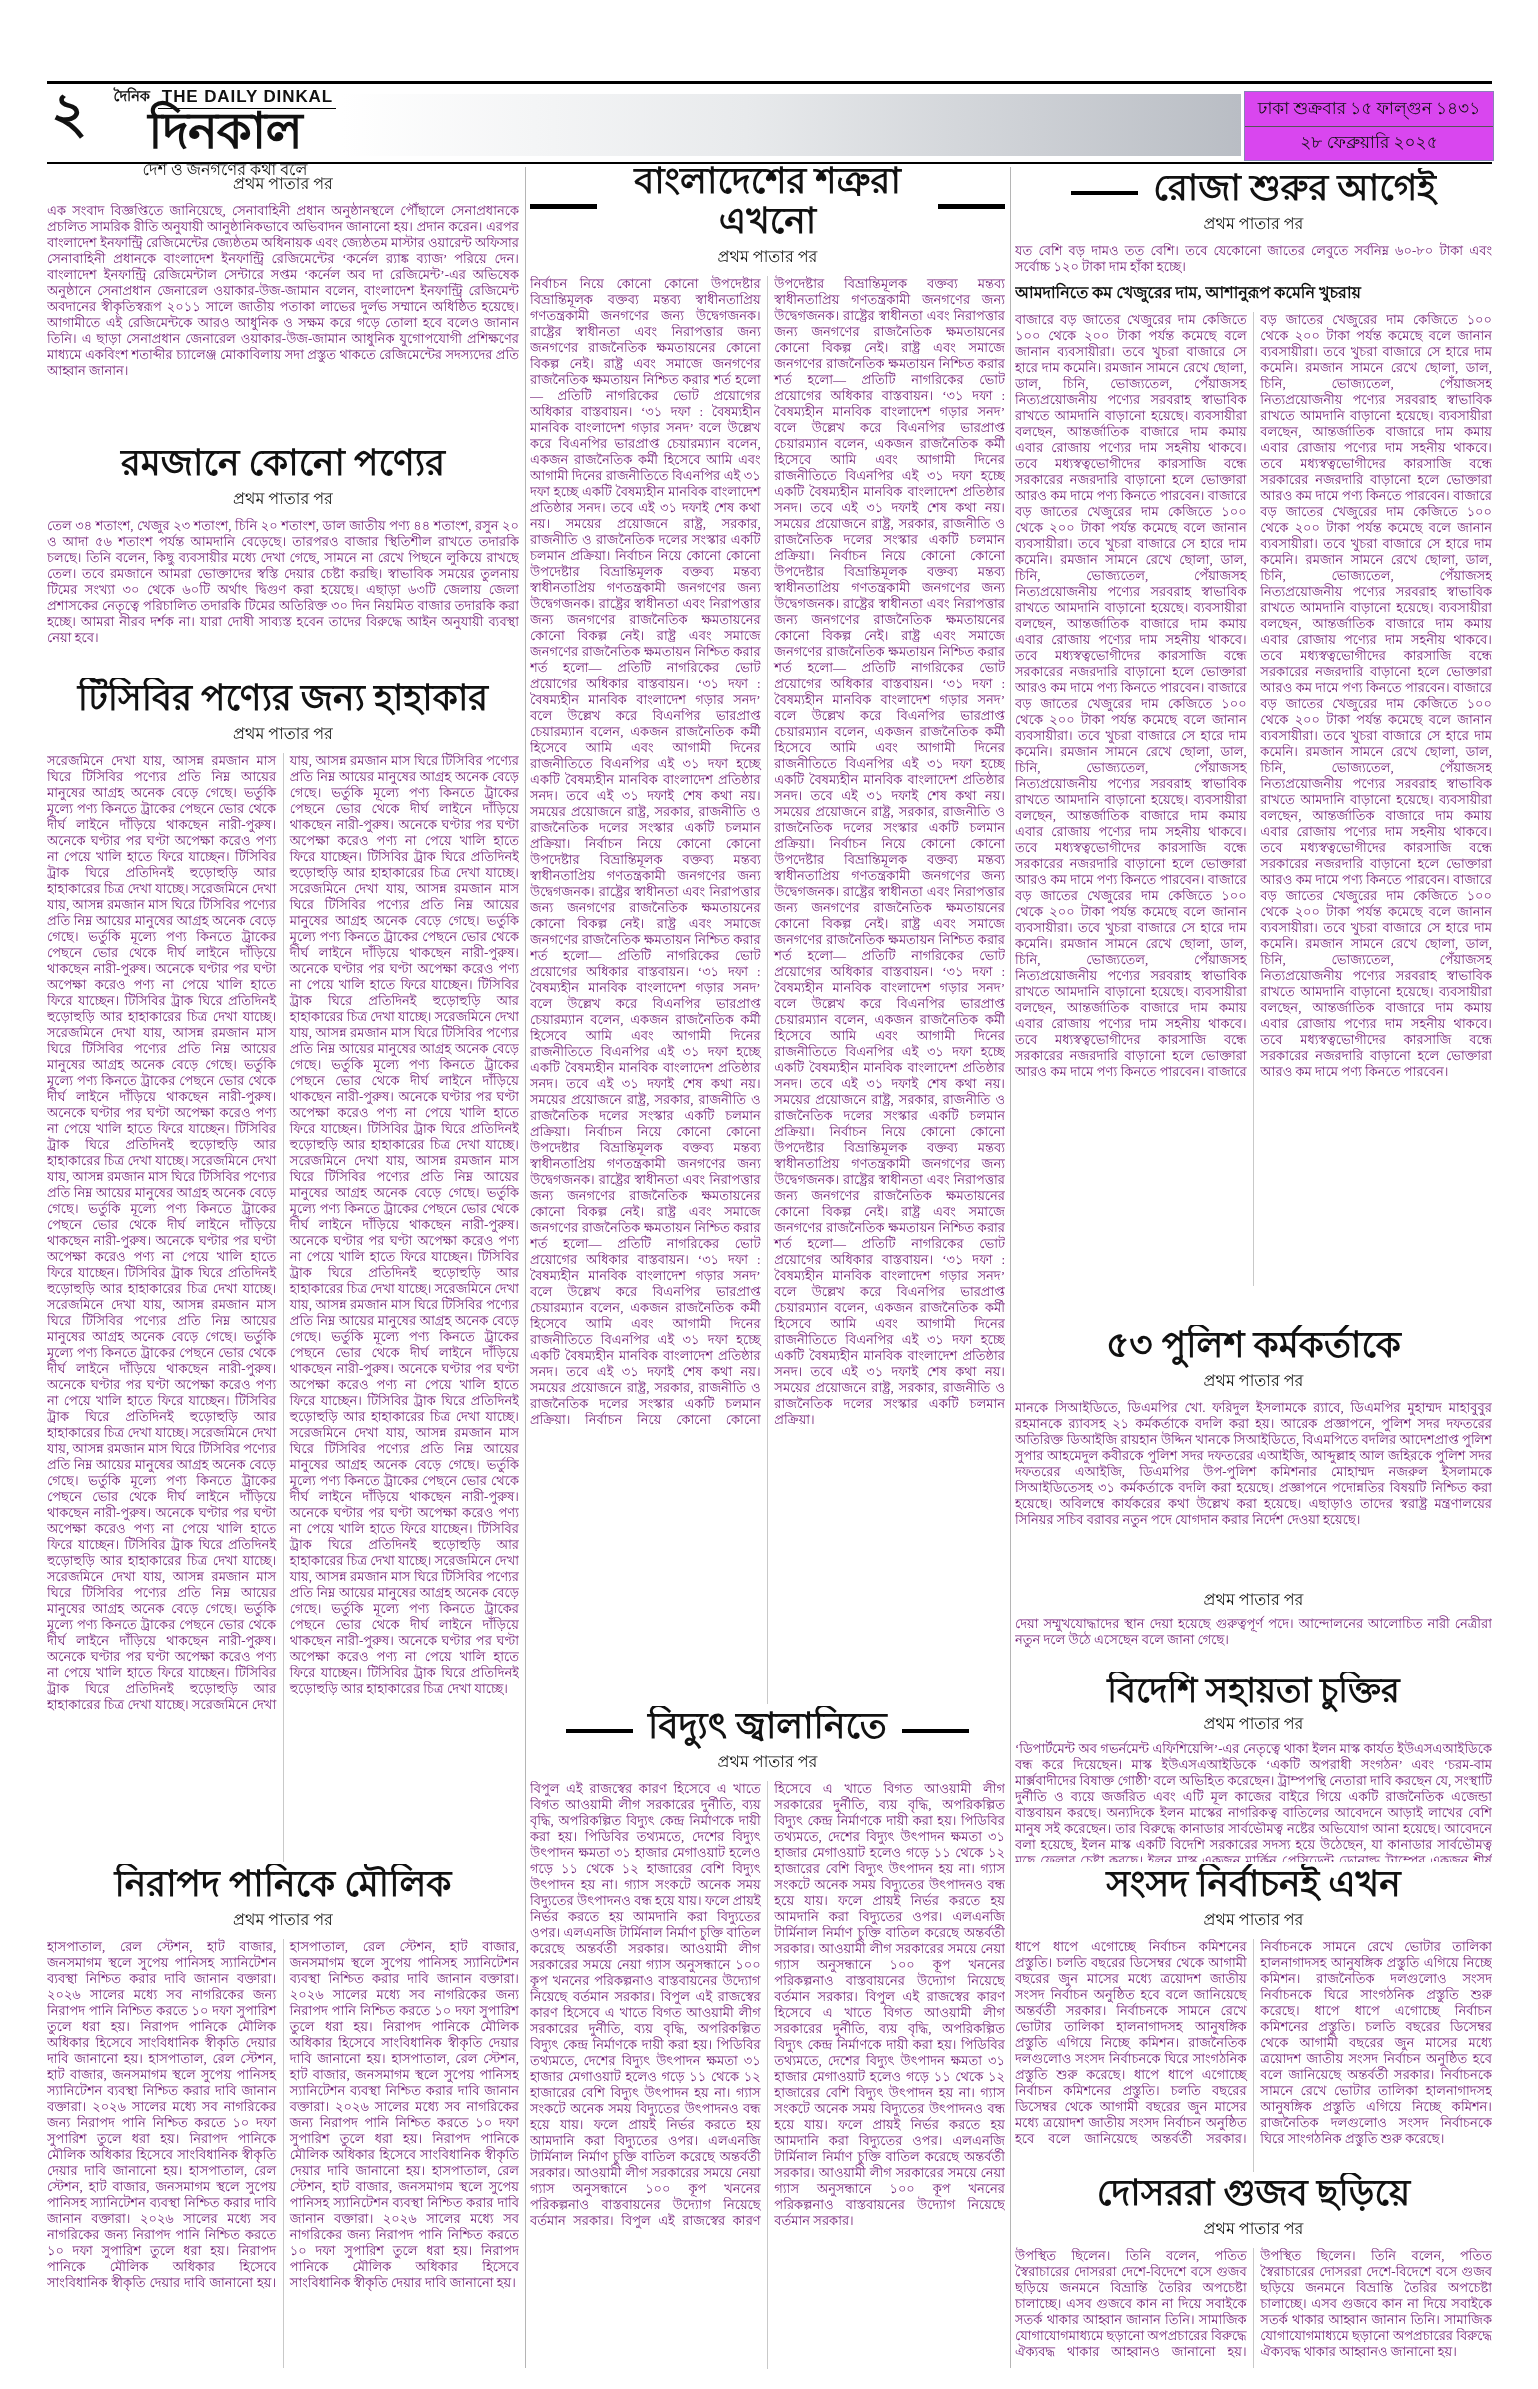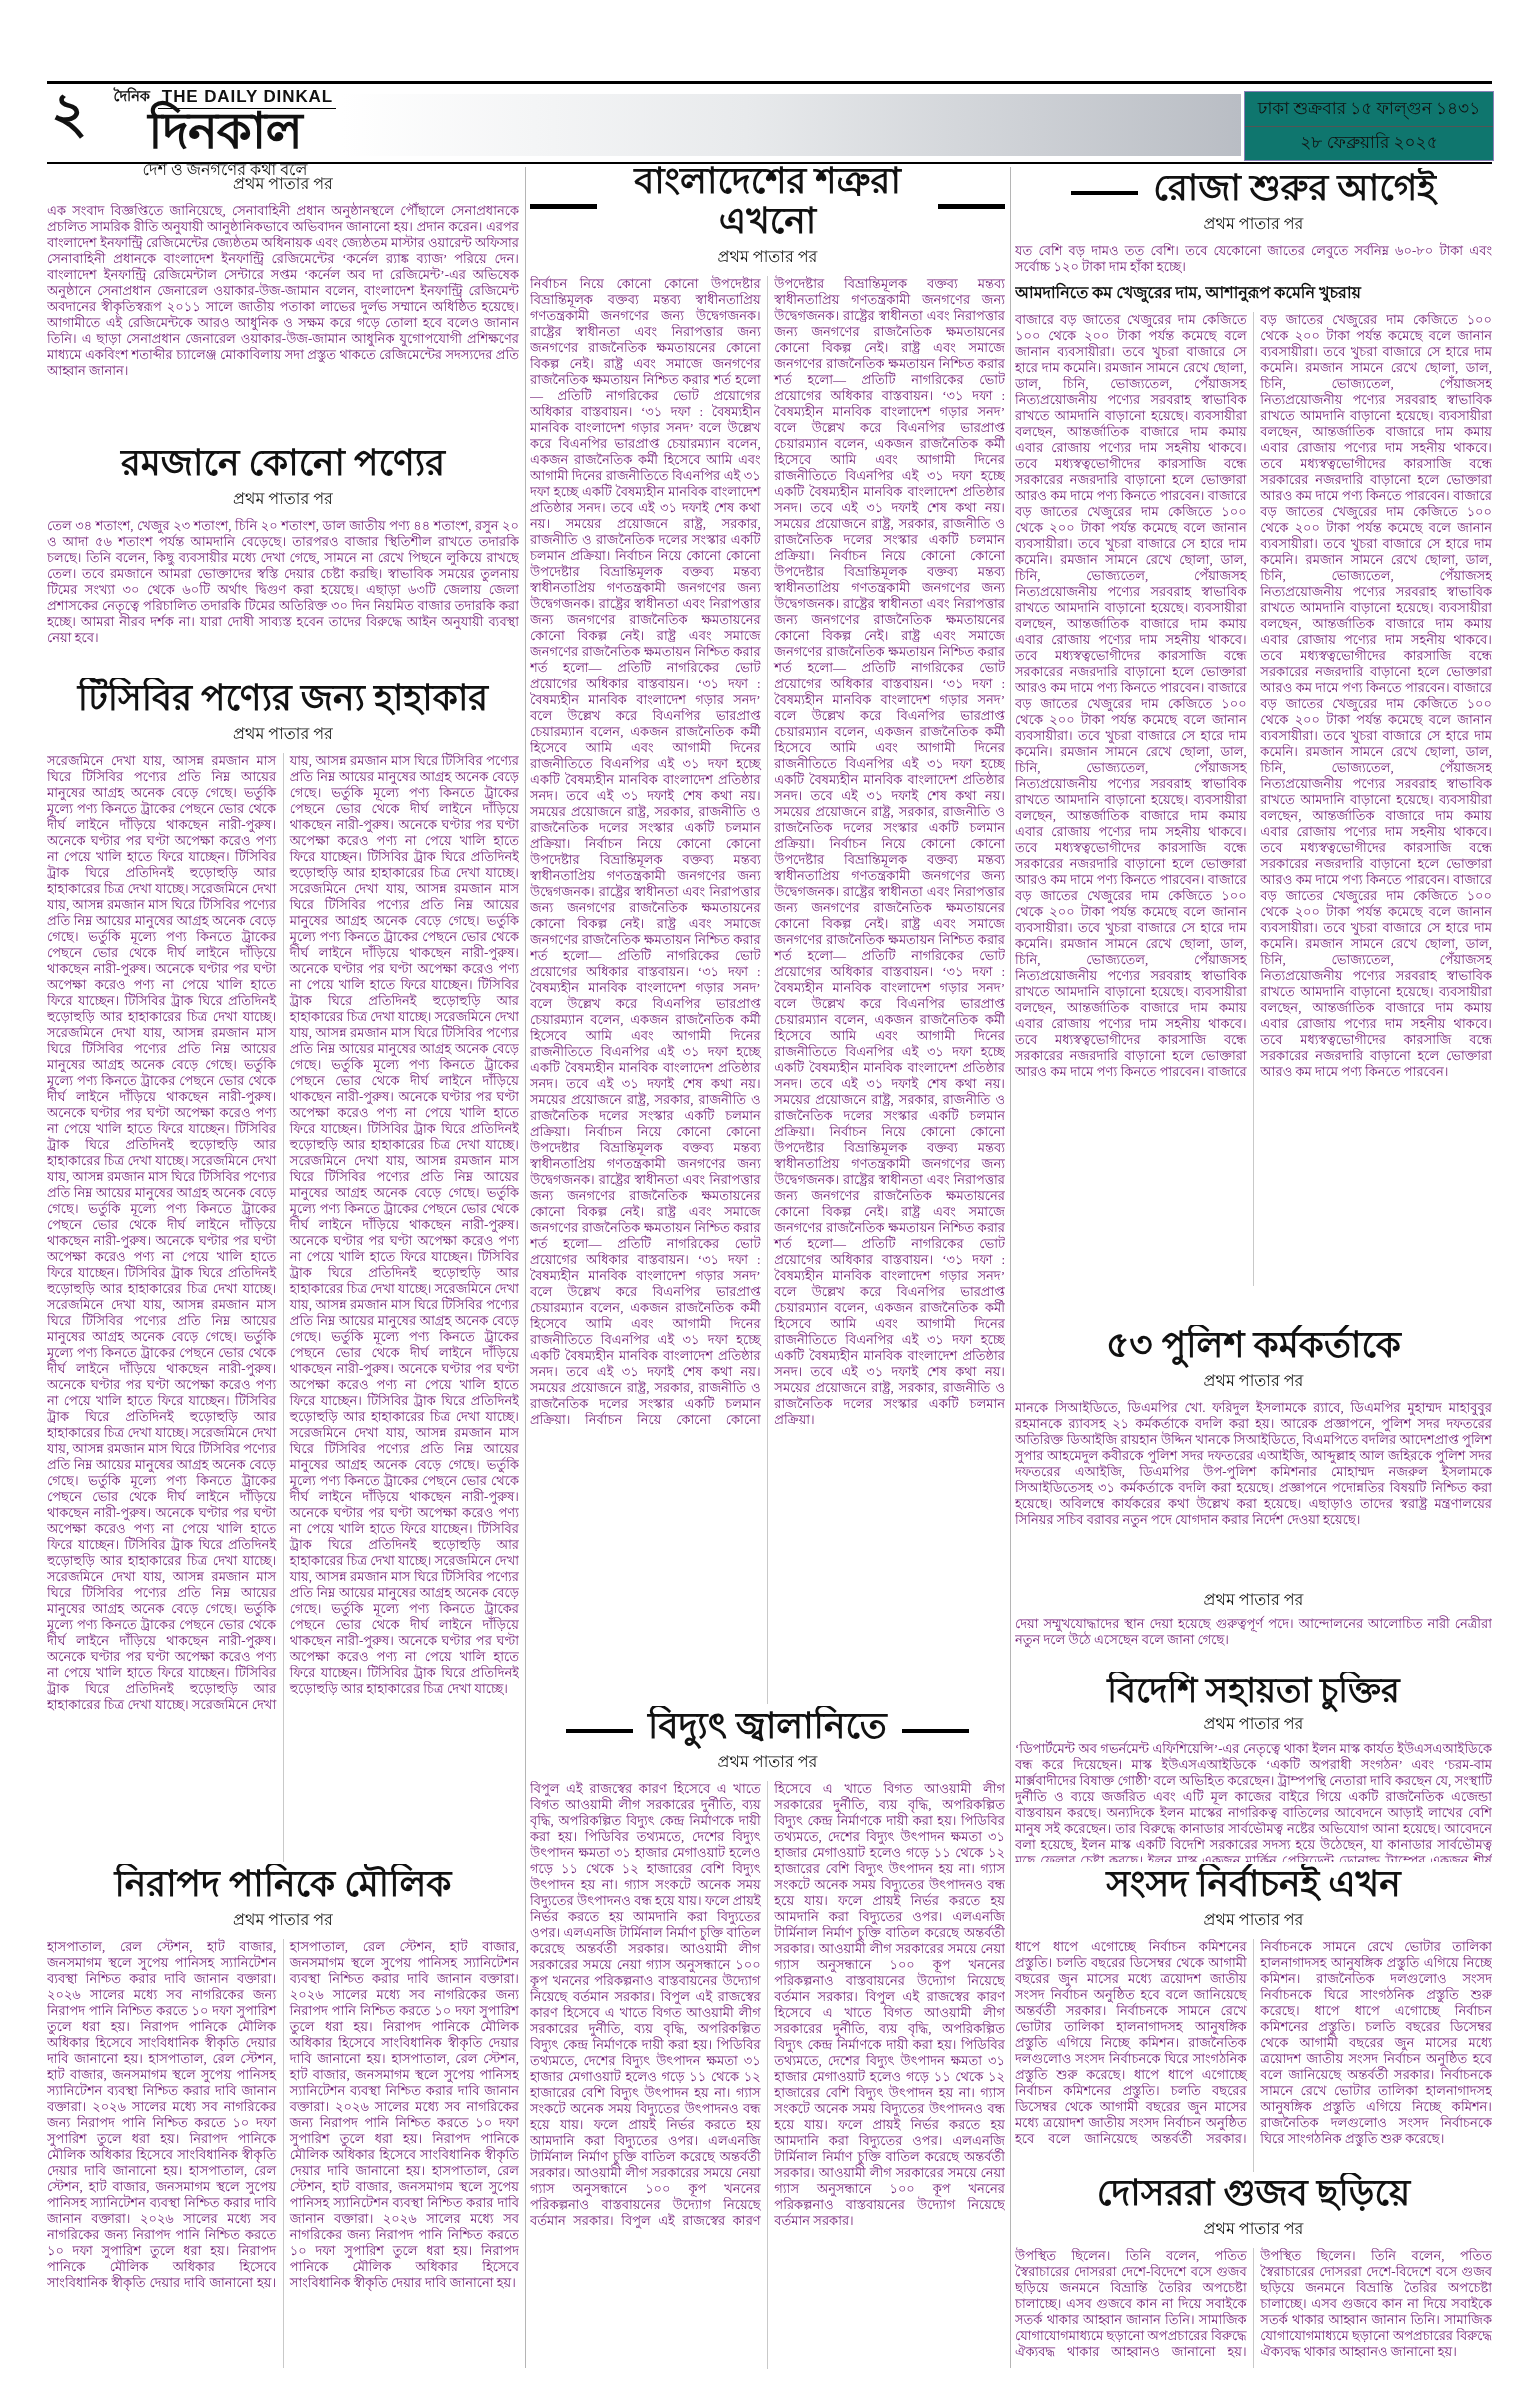--- a/index.html
+++ b/index.html
@@ -16,21 +16,21 @@
   .page-num{position:absolute;left:51px;top:85px;font-size:56px;font-weight:bold;line-height:1;}
   .logo{position:absolute;left:101px;top:85px;width:248px;text-align:center;}
   .logo-top{display:flex;align-items:flex-end;justify-content:center;gap:8.5px;}
   .daily-bn{font-size:14.5px;font-weight:bold;}
   .name-en{font-size:17px;font-weight:bold;letter-spacing:0.9px;font-family:"Liberation Sans",sans-serif;border-bottom:1.7px solid #000;padding:0 3.4px 0.9px;}
   .name-bn{font-size:50px;font-weight:800;line-height:1;letter-spacing:-0.9px;margin-top:-3.4px;}
   .tagline{font-size:16px;margin-top:1.7px;font-weight:500;}
   .gray-band{position:absolute;left:342px;top:94px;width:899px;height:62px;
     background:linear-gradient(to right,#ffffff 0%,#e8eaec 45%,#b9bdc4 100%);}
   .date-box{position:absolute;left:1244px;top:91px;width:248px;height:68px;
-    border:1.7px solid #8a80b8;background:#0f766e;display:flex;flex-direction:column;}
+    border:1.7px solid #8a80b8;background:#d946ef;display:flex;flex-direction:column;}
   .date-box .dl{flex:1;display:flex;align-items:center;justify-content:center;font-size:17px;}
   .date-box .dl:first-child{border-bottom:0.9px solid #555;}
 
   
   .vsep{position:absolute;top:167px;height:2201px;width:0.9px;background:#b5b5b5;}
 
   
   .article{position:absolute;overflow:hidden;}
   .hl{margin:0;display:flex;align-items:center;justify-content:center;gap:15.4px;
       font-size:36px;font-weight:bold;line-height:1.12;text-align:center;}

